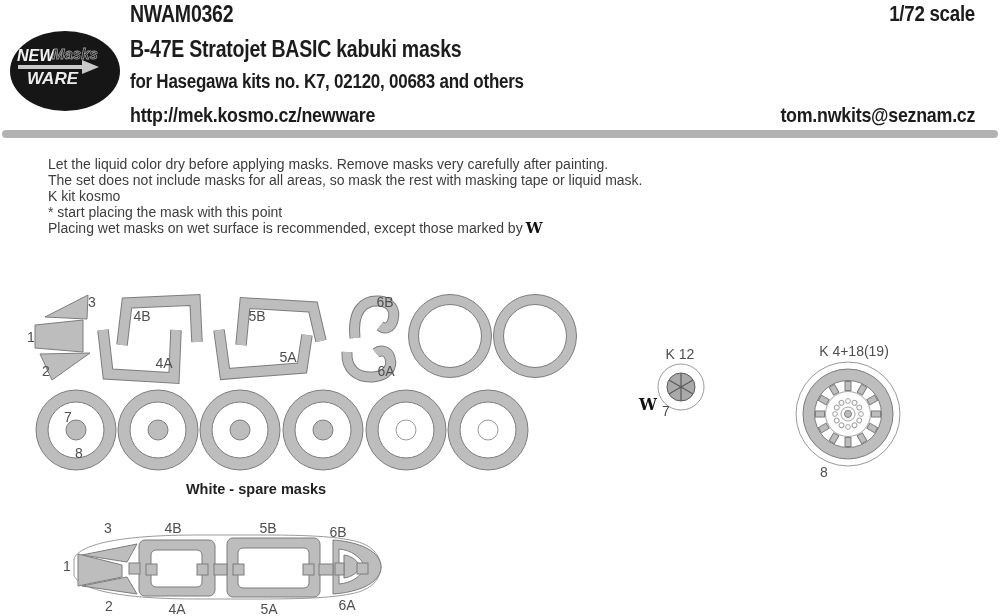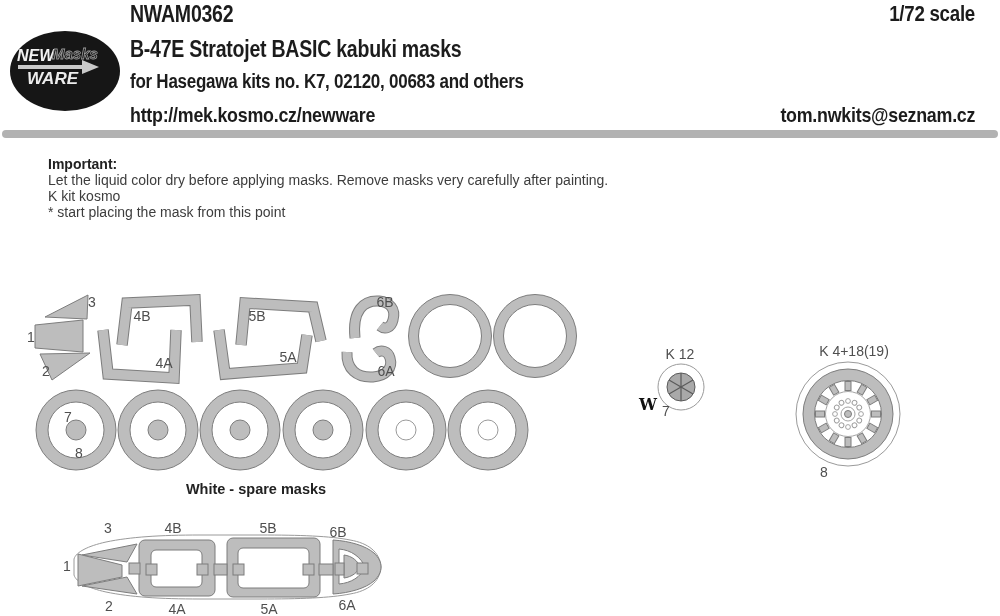--- a/index.html
+++ b/index.html
@@ -57,24 +57,25 @@
   <div class="abs hdr hdr-code">NWAM0362</div>
   <div class="abs hdr right hdr-scale">1/72 scale</div>
   <div class="abs hdr hdr-title">B-47E Stratojet BASIC kabuki masks</div>
   <div class="abs hdr hdr-sub">for Hasegawa kits no. K7, 02120, 00683 and others</div>
   <div class="abs hdr hdr-url">http://mek.kosmo.cz/newware</div>
   <div class="abs hdr right hdr-email">tom.nwkits@seznam.cz</div>
   <div class="divider"></div>
 </div>
 
 <div class="notes">
-  <div class="head">Important:</div>
   <div>Let the liquid color dry before applying masks. Remove masks very carefully after painting.</div>
+  <div>The set does not include masks for all areas, so mask the rest with masking tape or liquid mask.</div>
   <div>K kit kosmo</div>
-  <div>*  start placing the mask from this point</div>
+  <div>*  start placing the mask with this point</div>
+  <div><span>Placing wet masks on wet surface is recommended, except those marked by</span><span class="wmark">W</span></div>
 </div>
 
 <svg class="sheet" width="1000" height="616" viewBox="0 0 1000 616">
 
   <g>
     <polygon class="gfill" points="45,317 88,295 87,319"></polygon>
   </g>
   <g>
     <polygon class="gfill" points="35,325 83,320 83,352 35,348"></polygon>
   </g>

